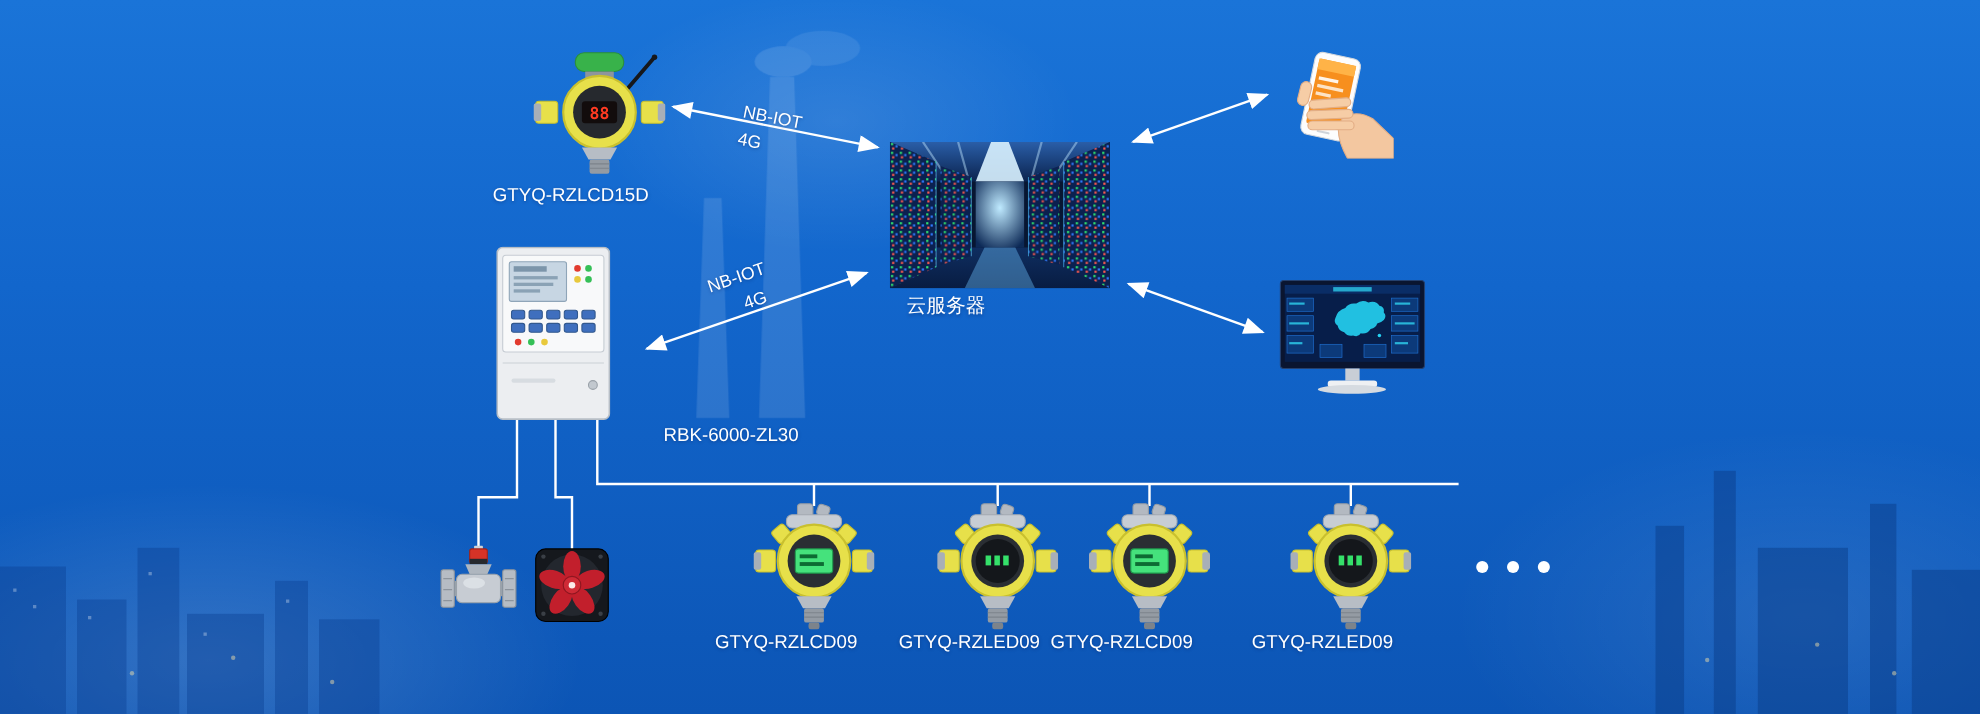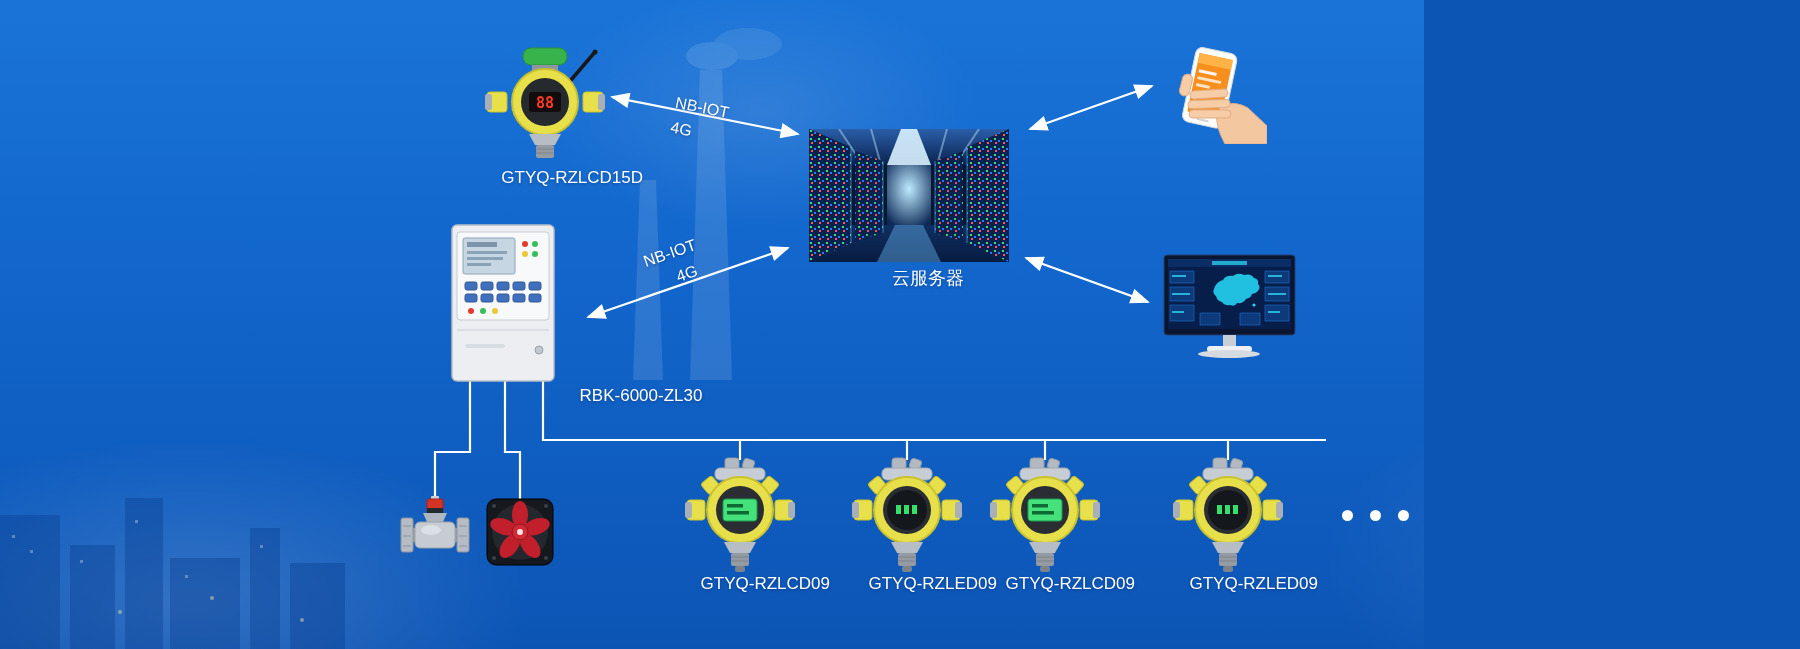--- a/index.html
+++ b/index.html
@@ -1,23 +1,23 @@
 <!DOCTYPE html>
 <html><head>
 <meta charset="utf-8">
 <style>
   html,body{margin:0;padding:0;background:#0c55b5;}
-  .canvas{position:relative;width:1424px;height:649px;overflow:hidden;
+  .canvas{position:relative;width:1800px;height:649px;overflow:hidden;
     background:linear-gradient(180deg,#1a74d8 0%,#1266cc 40%,#0c55b5 100%);
     font-family:"Liberation Sans",sans-serif;}
   .abs{position:absolute;}
   .bg,.wires{position:absolute;left:0;top:0;pointer-events:none;}
-  .label{color:#ffffff;font-size:17px;text-align:right;
+  .label{color:#ffffff;font-size:17px;text-align:left;
     text-shadow:0 1px 3px rgba(0,30,90,.4);white-space:nowrap;}
-  .label.left{text-align:center;}
+  .label.left{text-align:right;}
   .label.big{font-size:18px;}
   .link-label{position:absolute;color:#ffffff;font-size:16px;line-height:25px;
     transform-origin:0 0;text-shadow:0 1px 3px rgba(0,30,90,.4);}
   .link-label .l2{display:block;}
   .link-label.indent2 .l2{padding-left:26px;}
   .rot-up{transform:rotate(-19deg);}
   .rot-dn{transform:rotate(11deg);}
   .dots{display:flex;gap:17px;}
   .dot{width:11px;height:11px;border-radius:50%;background:#ffffff;}
   .screen-lcd .led-part{display:none;}

